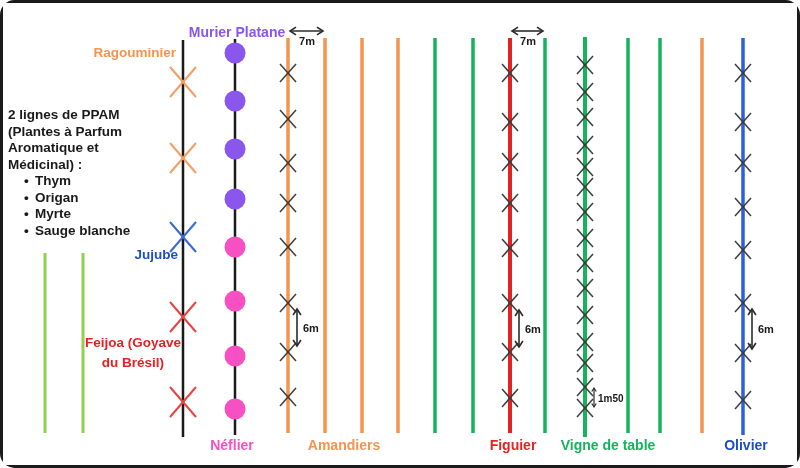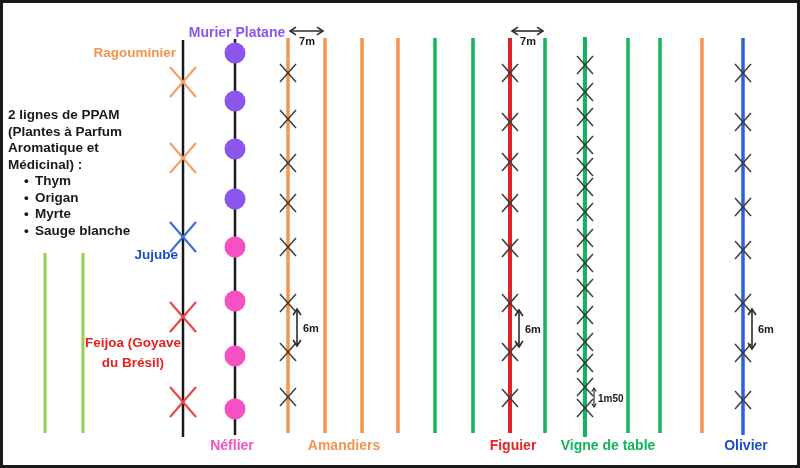--- a/index.html
+++ b/index.html
@@ -2,20 +2,21 @@
 <html><head>
 <meta charset="utf-8">
 <style>
   html,body{margin:0;padding:0;background:#fff;}
   .canvas{
     position:relative;
     width:800px;height:468px;
     background:#f0abfc;
     font-family:"Liberation Sans", sans-serif;
     overflow:hidden;
+    border-radius:15px;
   }
   svg text{font-family:"Liberation Sans", sans-serif;font-weight:bold;}
 </style>
 </head>
 <body>
 
 <div class="canvas">
   <svg id="diagram-svg" width="800" height="468" viewBox="0 0 800 468" xmlns="http://www.w3.org/2000/svg">
       <rect x="1.5" y="1.5" width="797" height="465" fill="#ffffff" stroke="#1a1a1a" stroke-width="3"></rect>
       <line x1="45" y1="253" x2="45" y2="433" stroke="#92D050" stroke-width="3" stroke-linecap="butt"></line>

